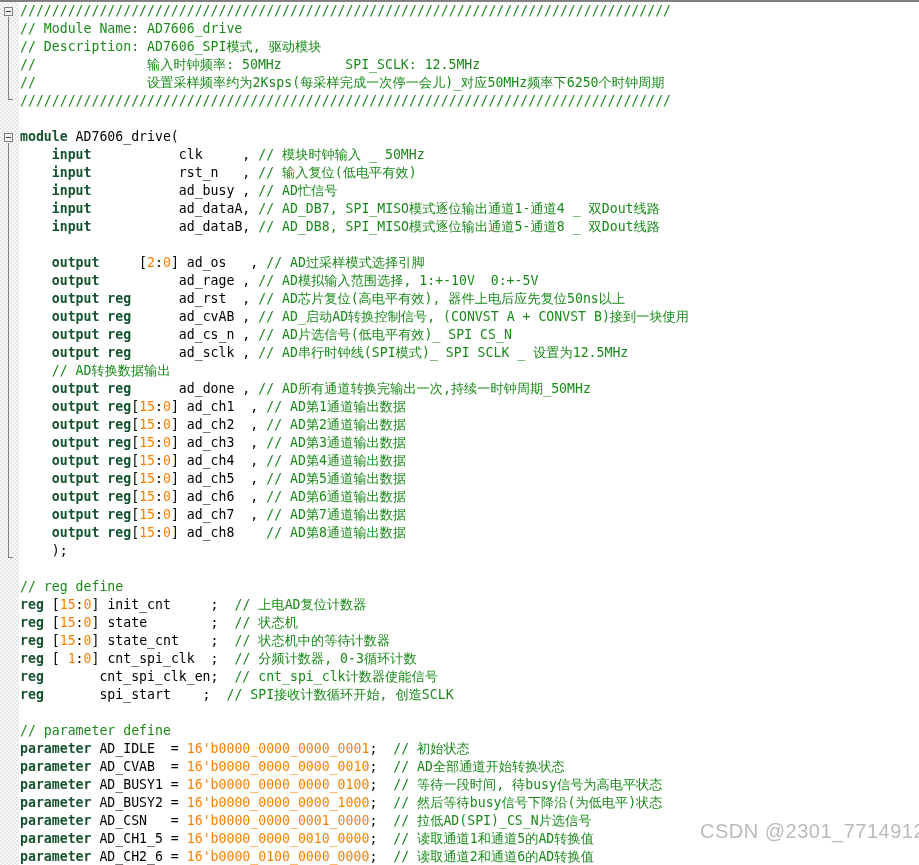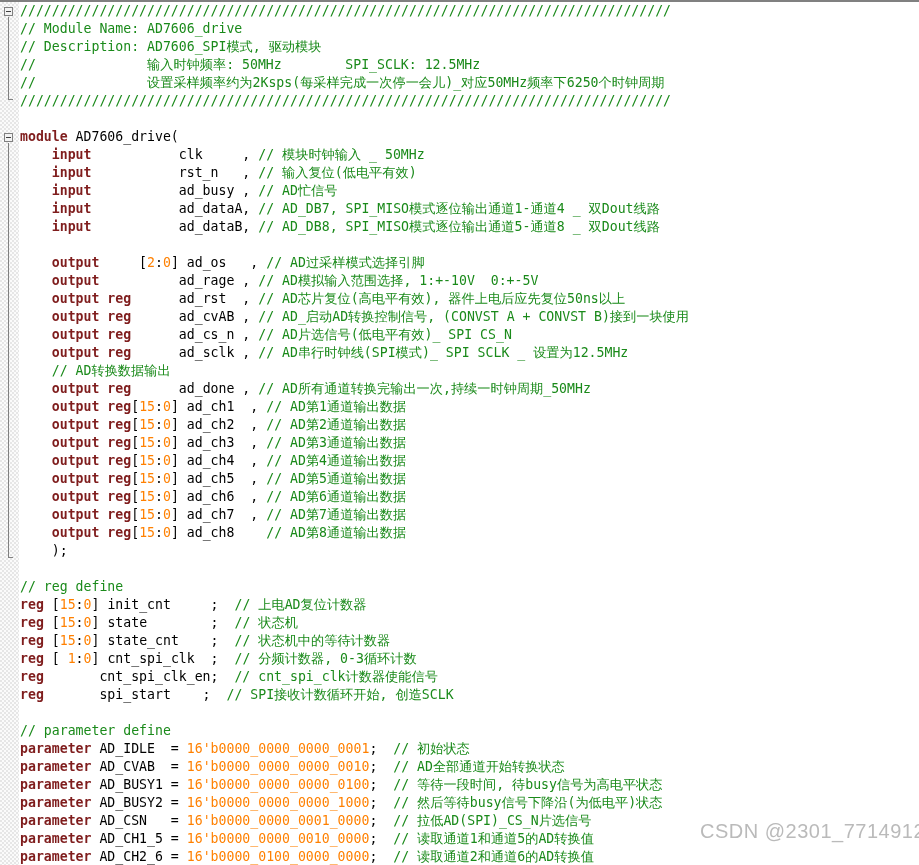--- a/index.html
+++ b/index.html
@@ -79,21 +79,21 @@
     font-size: 13.2px;
     line-height: 18px;
     white-space: pre;
     color: #000000;
     letter-spacing: 0px;
   }
   .line {
     height: 18px;
     white-space: pre;
   }
-  .kw   { color: #7f1d1d; font-weight: bold; }
+  .kw   { color: #14532d; font-weight: bold; }
   .cm   { color: #1a8a1a; }
   .num  { color: #ff8000; }
   .pl   { color: #000000; }
 
   
   #watermark {
     position: absolute;
     left: 700px;
     top: 818px;
     font-family: "Liberation Sans", sans-serif;

